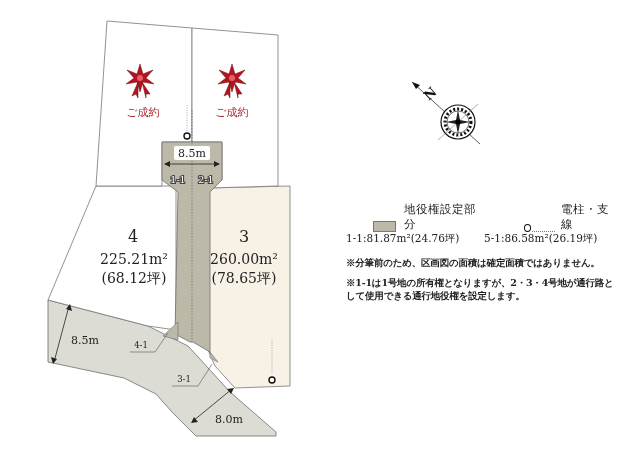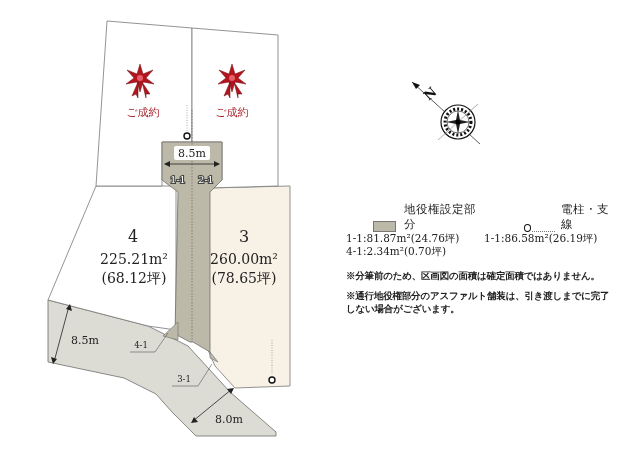--- a/index.html
+++ b/index.html
@@ -117,21 +117,20 @@
 <div class="legend">
   <div class="legend-row">
     <span class="swatch"></span>
     <span class="legend-title">地役権設定部分</span>
     <span class="pole"></span>
     <span class="dots"></span>
     <span class="legend-title">電柱・支線</span>
   </div>
   <div class="areas">
     <span>1-1:81.87m²(24.76坪)</span>
-    <span>1-1:86.58m²(26.19坪)</span>
-    <span>4-1:2.34m²(0.70坪)</span>
+    <span>5-1:86.58m²(26.19坪)</span>
   </div>
   <div class="notes">
     <p>※分筆前のため、区画図の面積は確定面積ではありません。</p>
     <div class="gap"></div>
-    <p>※通行地役権部分のアスファルト舗装は、引き渡しまでに完了しない場合がございます。</p>
+    <p>※1-1は1号地の所有権となりますが、2・3・4号地が通行路として使用できる通行地役権を設定します。</p>
   </div>
 </div>
 
 </body></html>

